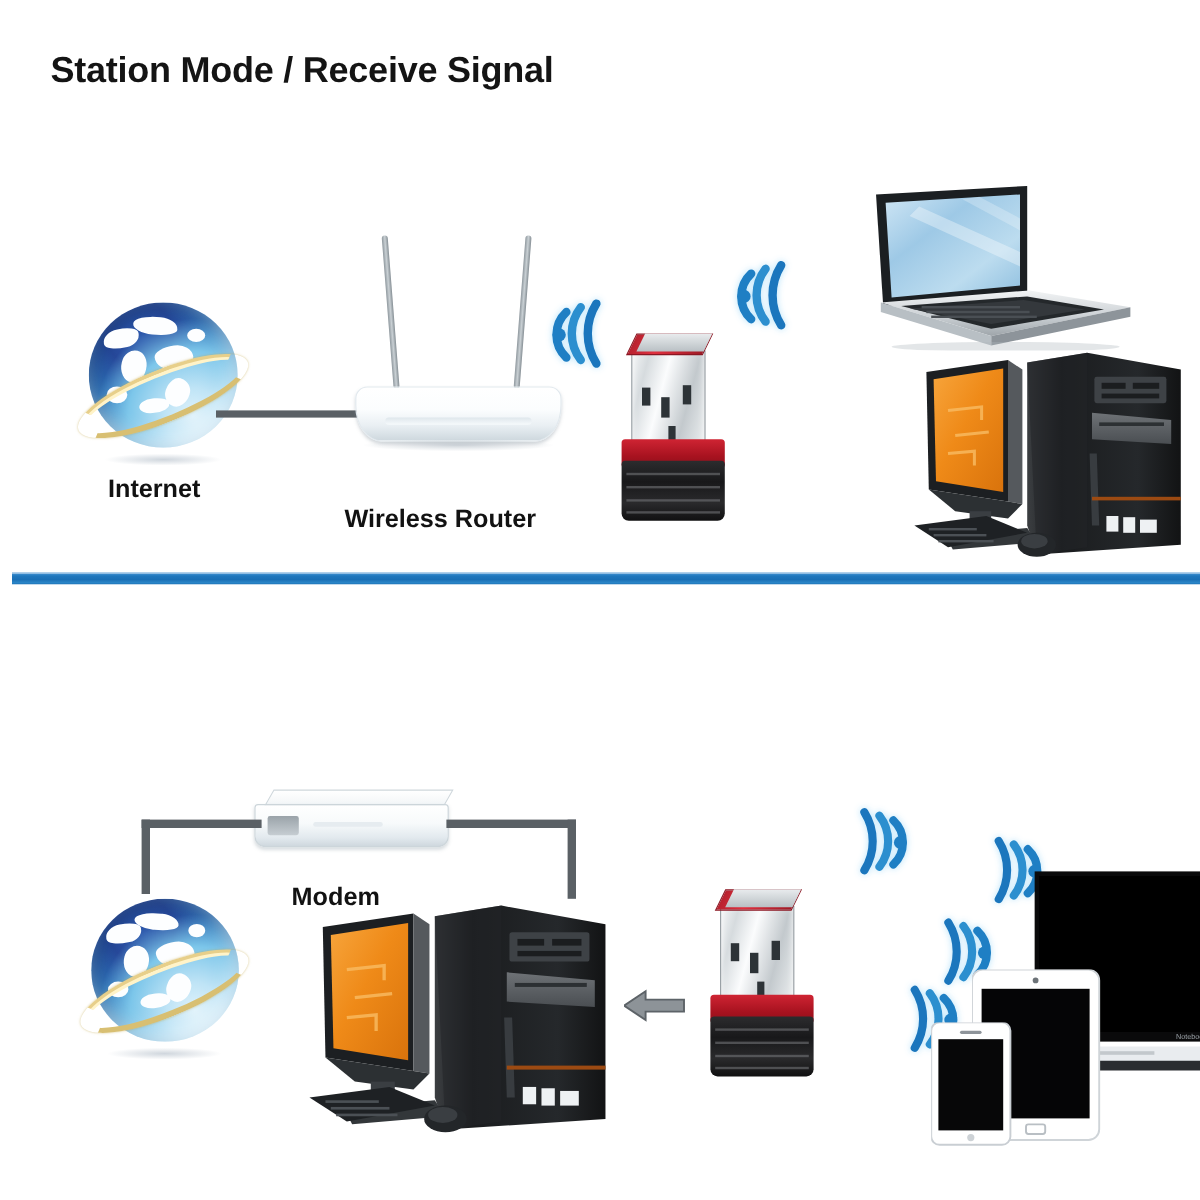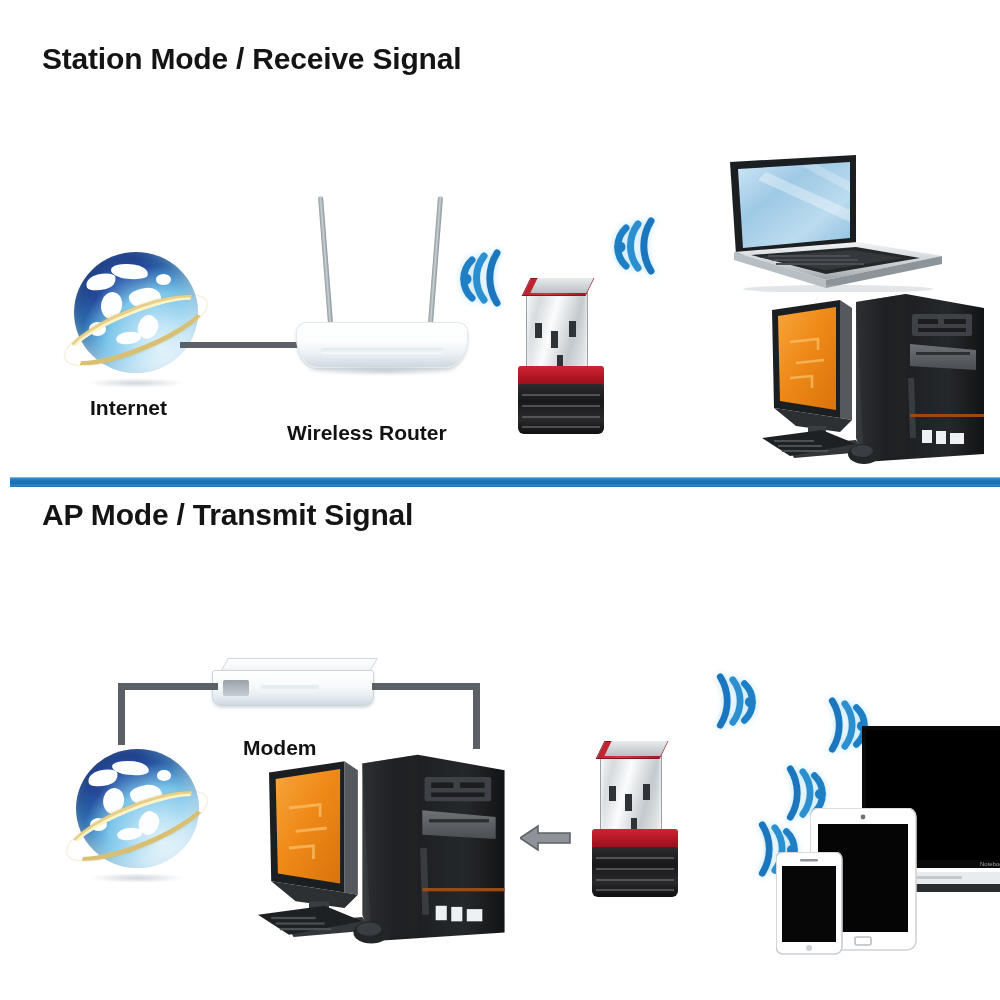--- a/index.html
+++ b/index.html
@@ -385,21 +385,20 @@
           <rect x="18" y="157" width="44" height="2"></rect>
         <rect x="22" y="162" width="46" height="2"></rect>
       </g>
       <ellipse cx="104" cy="166" rx="16" ry="10" fill="#232629"></ellipse>
       <ellipse cx="102" cy="163" rx="11" ry="6" fill="#3a3e42"></ellipse>
     </svg>
   </div>
 
   <div class="divider"></div>
 
-  <div class="sec-title" style="left:42px; top:498px;">AP Mode / Transmit Signal</div>
 
 
   <div class="modem" style="left:212px; top:658px; width:164px; height:50px;">
     <div class="top"></div>
     <div class="front"></div>
   </div>
   <div class="dev-label" style="left:243px; top:736px;">Modem</div>
 
   <div class="cable h" style="left:118px; top:683px; width:100px;"></div>
   <div class="cable v" style="left:118px; top:683px; height:62px;"></div>

